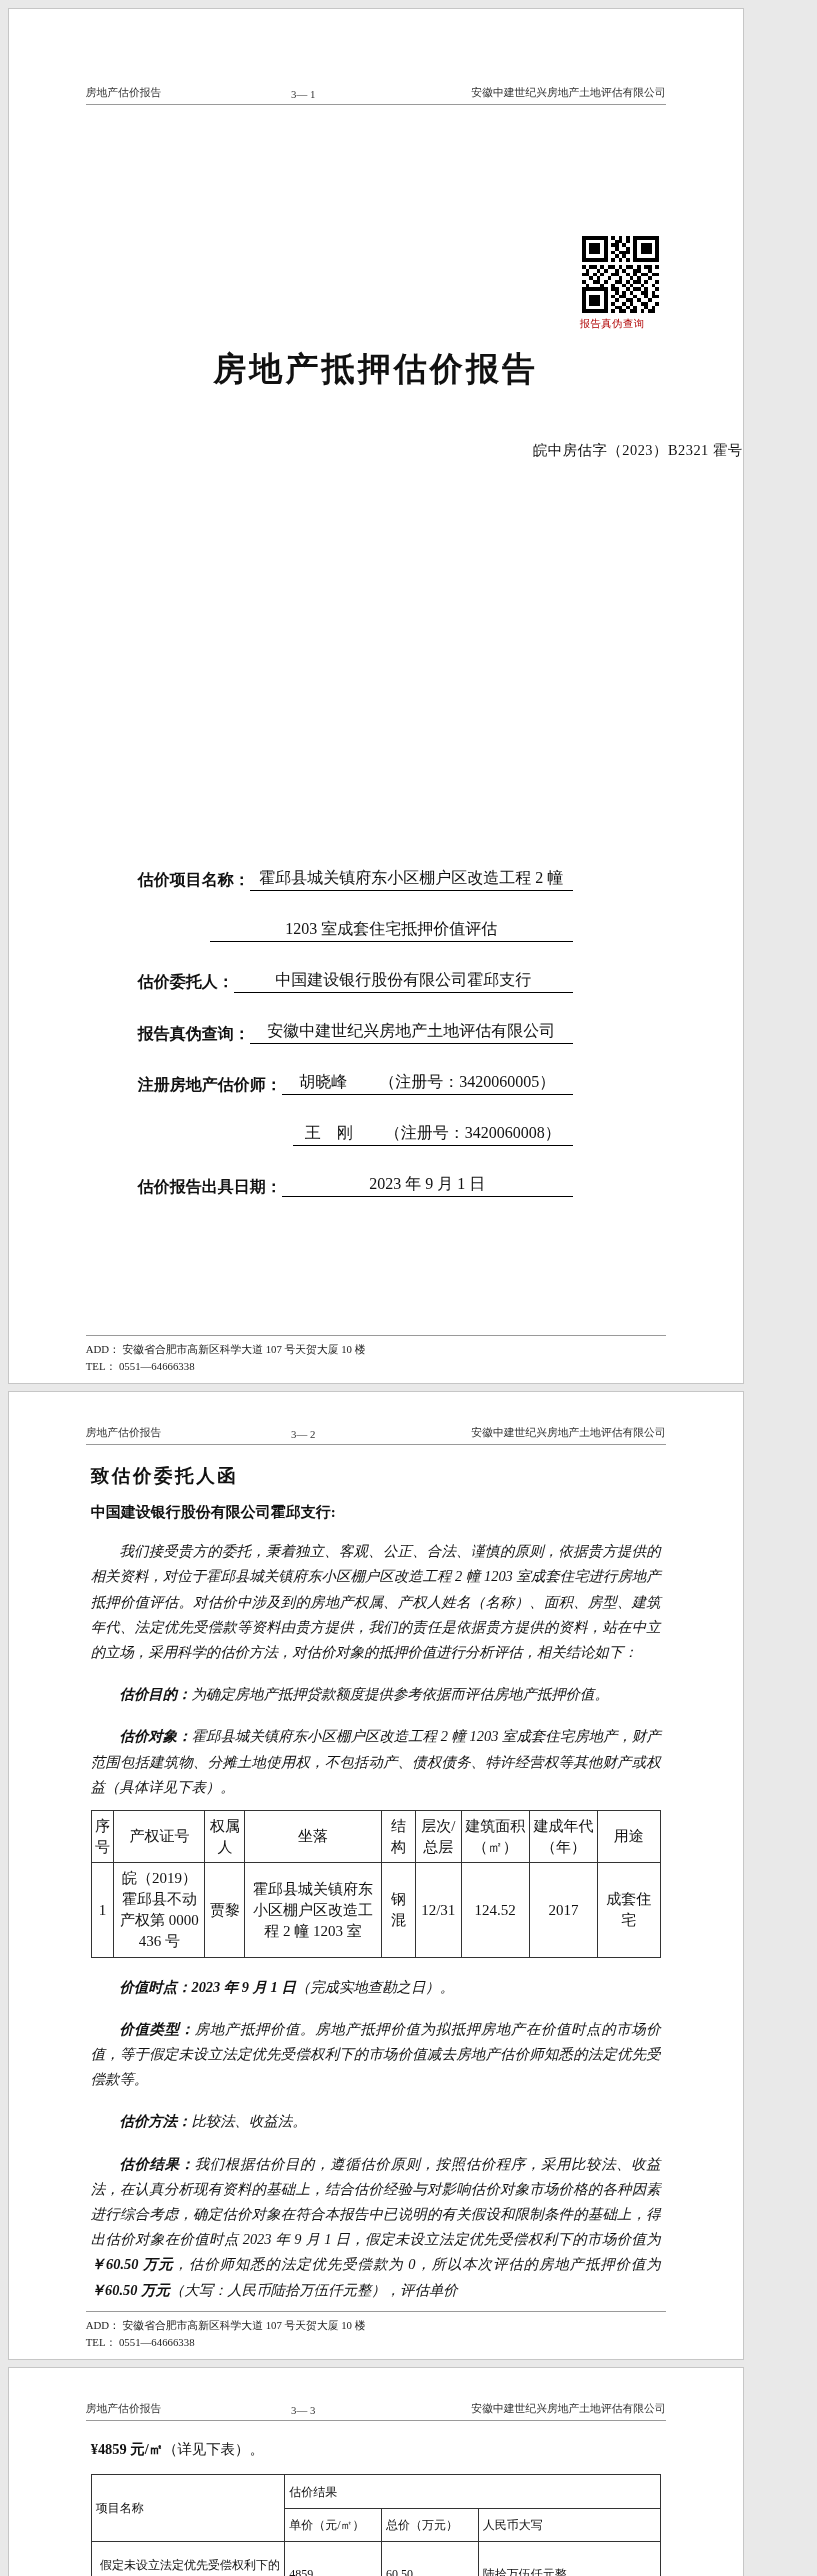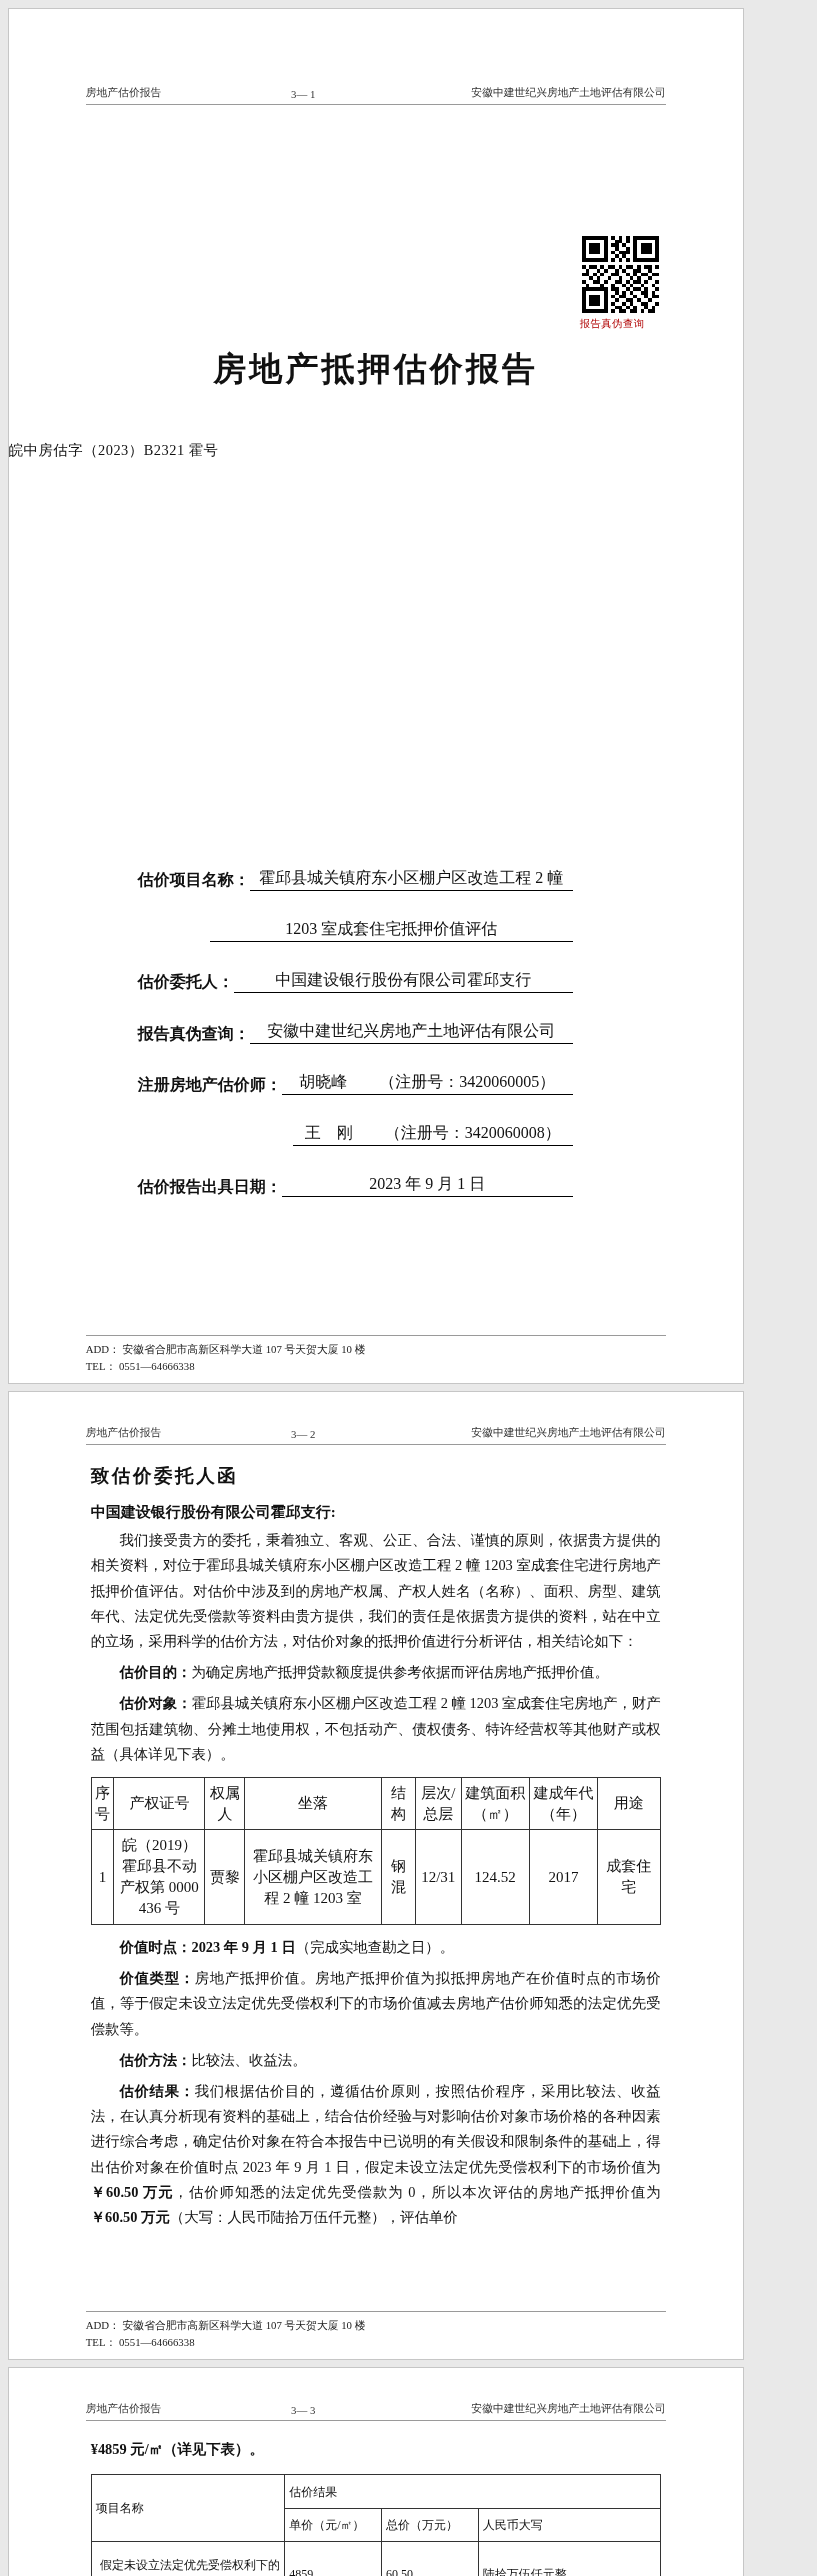--- a/index.html
+++ b/index.html
@@ -32,44 +32,44 @@
     border-top:0.5px solid #9a9a9a; padding-top:5.2px;
     font-size:10.8px; line-height:1.55; color:#222;
   }
 
   
   .qr-wrap { position:absolute; top:227px; right:81px; width:82px; }
   .qr-wrap svg { display:block; width:77px; height:77px; margin:0 auto; }
   .qr-caption { margin-top:4.1px; font-size:10.3px; color:#b00000; letter-spacing:0.5px; }
 
   .cover-title  { margin-top:242px; text-align:center; font-size:33px; font-weight:bold; letter-spacing:3.1px; }
-  .cover-docno  { margin-top:49px;  text-align:left; font-size:14.4px; letter-spacing:0.5px; }
+  .cover-docno  { margin-top:49px;  text-align:right; font-size:14.4px; letter-spacing:0.5px; }
 
   .cover-fields { margin:407px 170px 0 129px; font-size:16px; }
   .field-row { display:flex; align-items:flex-end; margin-bottom:27px; line-height:1.35; }
   .f-label { font-weight:bold; white-space:nowrap;text-align:center; }
   .f-value { flex:1; text-align:center; border-bottom:1px solid #000; padding:0 3.1px 1.5px; }
   .cont-1 { padding-left:72px; }
   .cont-2 { padding-left:155px; }
 
   
   .content { margin:0 82px; }
   .letter-title { margin-top:17.5px; font-size:18.5px; font-weight:bold; letter-spacing:2.6px; }
   .addressee { margin-top:15.5px; font-size:15px; font-weight:bold; }
-  .para { margin-top:6px; font-size:14.4px; line-height:1.75; text-align:justify; }
+  .para { margin-top:17px; font-size:14.4px; line-height:1.75; text-align:justify;font-style:italic; }
   .indent { text-indent:2em; }
 
   table { border-collapse:collapse; table-layout:fixed; width:100%; }
   .prop-table { margin:10.3px 0; font-size:15px; }
   .prop-table th, .prop-table td {
     border:0.5px solid #333; text-align:center; vertical-align:middle;
     padding:4.6px 2.1px; line-height:1.4; font-weight:normal; word-break:break-all;
   }
 
-  .unit-line { margin-top:15.5px; font-size:14.4px; line-height:1.7;font-weight:bold; }
+  .unit-line { margin-top:15.5px; font-size:14.4px; line-height:1.7; }
 
   .result-table { margin-top:13.4px; font-size:12px; }
   .result-table th, .result-table td {
     border:0.5px solid #333; text-align:left; vertical-align:middle;
     padding:7.2px 4.1px; font-weight:normal; line-height:1.5;
   }
   .result-table td.item { text-align:left; padding-left:8.2px; }
   .result-table tr.data td { padding-top:13.4px; padding-bottom:13.4px; }
 </style>
 </head>

